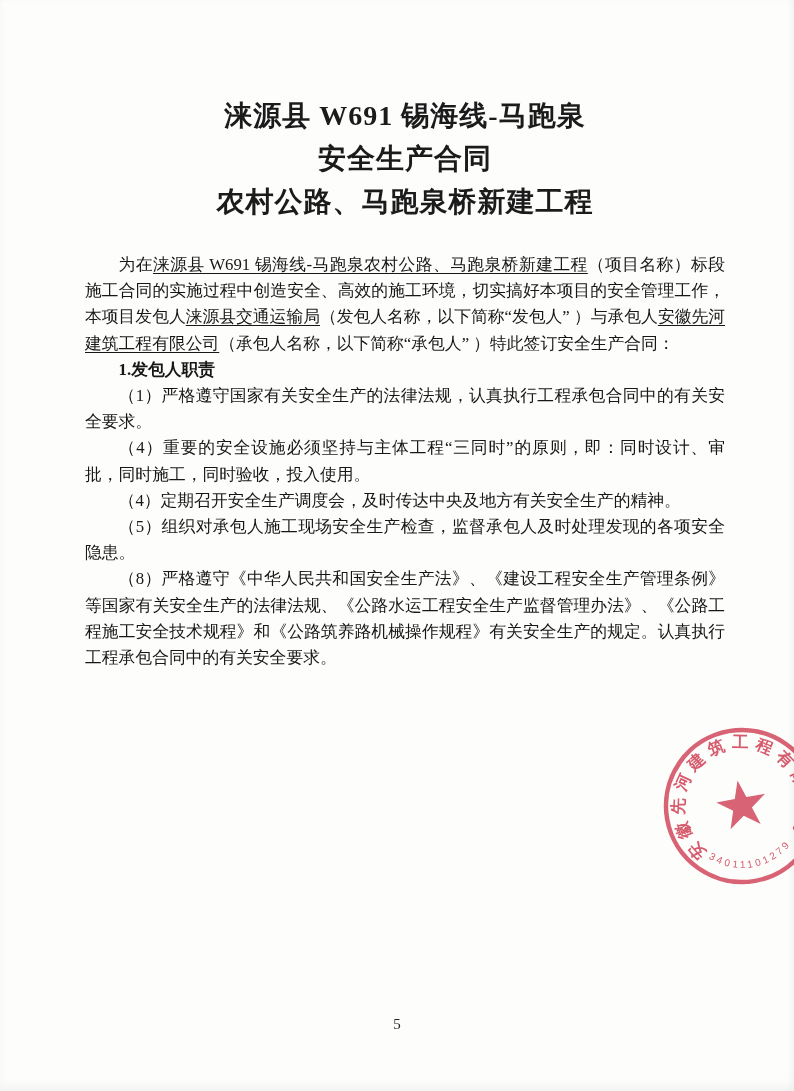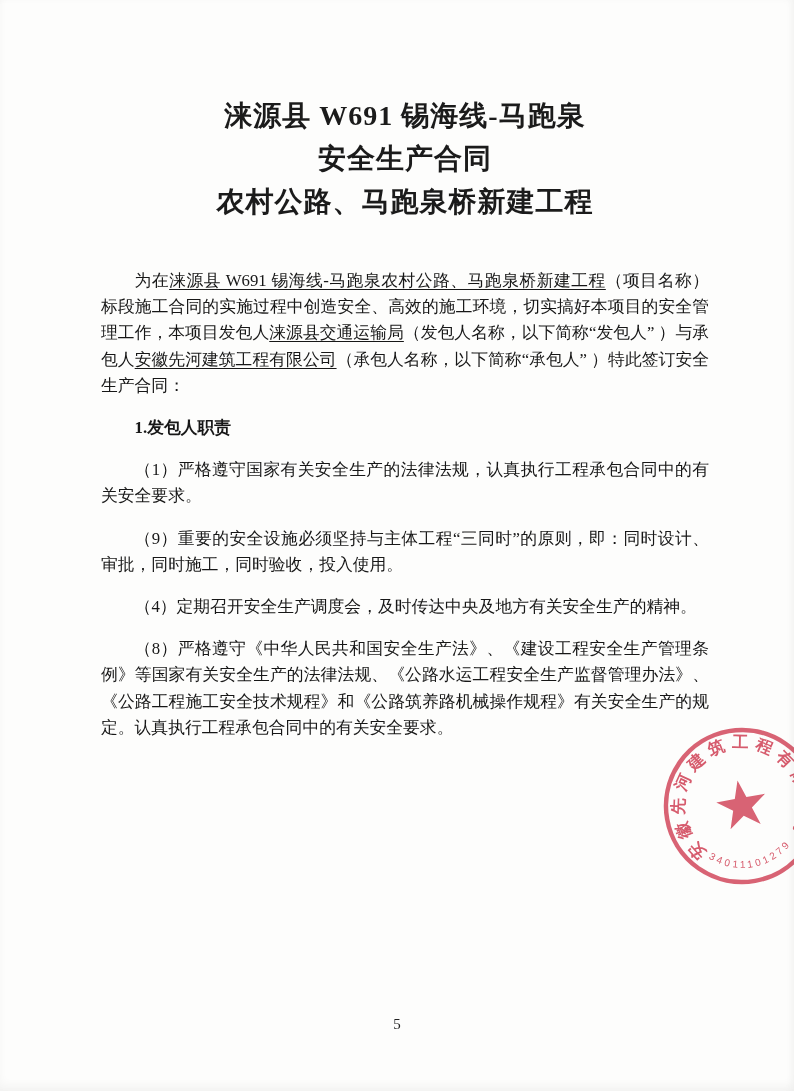--- a/index.html
+++ b/index.html
@@ -30,21 +30,21 @@
   .doc-body {
     position: absolute;
     left: 85px; top: 252px;
     width: 640px;
     font-size: 16.8px;
     line-height: 26.2px;
     text-align: justify;
     color: #171717;
   }
   .doc-body p {
-    margin: 16px;
+    margin: 0;
     text-indent: 2em;
   }
   .doc-body p.heading {
     font-weight: bold;
     font-family: Liberation Serif, serif;
   }
   .doc-body u {
     text-decoration: underline;
     text-underline-offset: 3px;
   }
@@ -72,22 +72,23 @@
   <div class="doc-title">
     <div>涞源县 W691 锡海线-马跑泉</div>
     <div>安全生产合同</div>
     <div>农村公路、马跑泉桥新建工程</div>
   </div>
 
   <div class="doc-body">
       <p class="paragraph"><span>为在</span><u>涞源县 W691 锡海线-马跑泉农村公路、马跑泉桥新建工程</u><span>（项目名称）标段施工合同的实施过程中创造安全、高效的施工环境，切实搞好本项目的安全管理工作，本项目发包人</span><u>涞源县交通运输局</u><span>（发包人名称，以下简称“发包人” ）与承包人</span><u>安徽先河建筑工程有限公司</u><span>（承包人名称，以下简称“承包人” ）特此签订安全生产合同：</span></p>
       <p class="heading"><span>1.发包人职责</span></p>
       <p class="paragraph"><span>（1）严格遵守国家有关安全生产的法律法规，认真执行工程承包合同中的有关安全要求。</span></p>
-      <p class="paragraph"><span>（9）重要的安全设施必须坚持与主体工程“三同时”的原则，即：同时设计、审批，同时施工，同时验收，投入使用。</span></p>
+      <p class="paragraph"><span>（4）重要的安全设施必须坚持与主体工程“三同时”的原则，即：同时设计、审批，同时施工，同时验收，投入使用。</span></p>
       <p class="paragraph"><span>（4）定期召开安全生产调度会，及时传达中央及地方有关安全生产的精神。</span></p>
+      <p class="paragraph"><span>（5）组织对承包人施工现场安全生产检查，监督承包人及时处理发现的各项安全隐患。</span></p>
       <p class="paragraph"><span>（8）严格遵守《中华人民共和国安全生产法》、《建设工程安全生产管理条例》等国家有关安全生产的法律法规、《公路水运工程安全生产监督管理办法》、《公路工程施工安全技术规程》和《公路筑养路机械操作规程》有关安全生产的规定。认真执行工程承包合同中的有关安全要求。</span></p>
     </div>
 
   <svg class="seal" viewBox="-86 -86 172 172" xmlns="http://www.w3.org/2000/svg">
     <g fill="none" stroke="#d44a5e">
       <circle cx="0" cy="0" r="76" stroke-width="4.5" opacity="0.95"></circle>
     </g>
     <polygon points="0,-26 5.9,-8.1 24.7,-8 9.5,3.1 15.3,21 0,10 -15.3,21 -9.5,3.1 -24.7,-8 -5.9,-8.1" fill="#d44a5e" opacity="0.95"></polygon>
     <defs>
       <path id="arcTop" d="M -29 50 A 58 58 0 1 1 29 50"></path>

